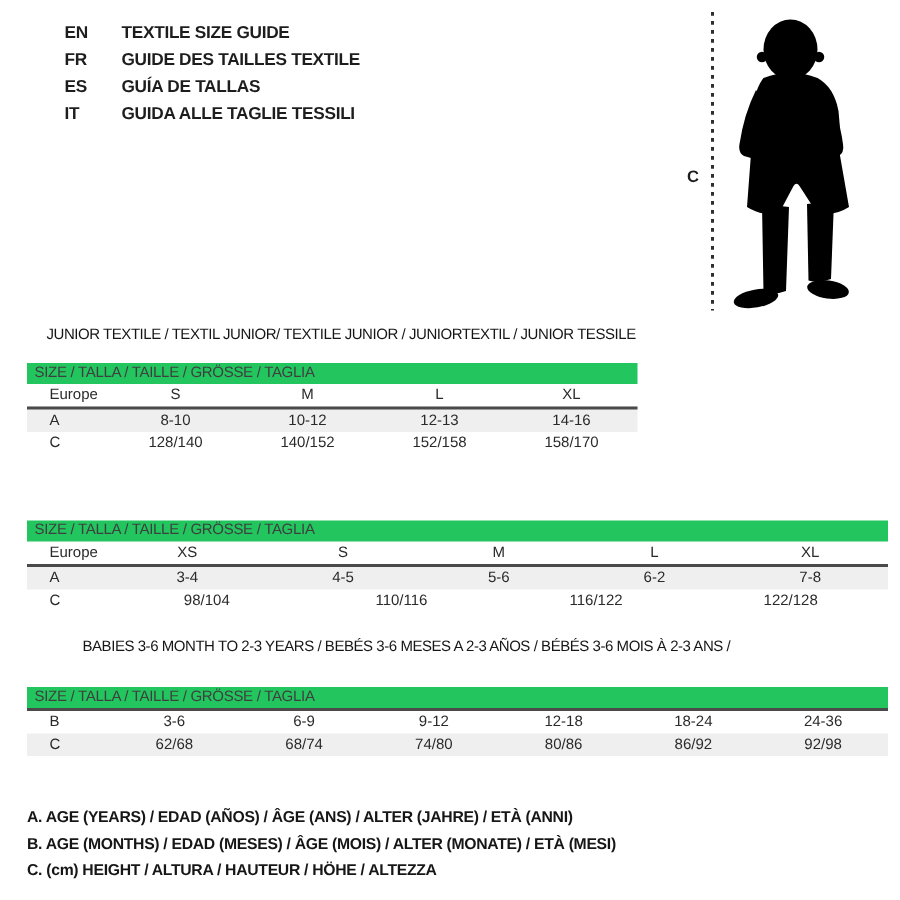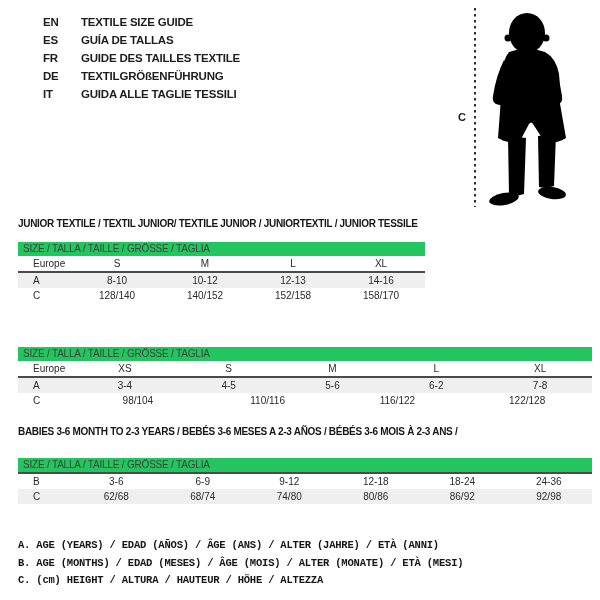--- a/index.html
+++ b/index.html
@@ -9,63 +9,59 @@
   
   .lang-list { position:absolute; left:22px; top:13px; }
   .lang-row { display:flex; font-weight:bold; font-size:11.5px; line-height:18px; letter-spacing:-0.2px; white-space:nowrap;padding-left:21px; }
   .lang-code { width:38px; }
 
   
   .figure { position:absolute; left:452px; top:4px; width:148px; height:208px; }
   .figure svg text { font-family:"Liberation Sans", sans-serif; font-weight:bold; font-size:11px; fill:#1d1d1d; }
 
   
-  .section-title { position:absolute; left:18px; font-weight:bold; font-size:10px; letter-spacing:-0.3px; white-space:nowrap; color:#161616; }
-  .section-title.two-line div { line-height:13px; }
+  .section-title { position:absolute; left:31px; font-weight:normal; font-size:10px; letter-spacing:-0.3px; white-space:nowrap; color:#161616; }
+  .section-title.two-line div { line-height:13px;margin-left:24px; }
   #title-junior   { top:218px; }
   #title-children { top:322px; }
   #title-babies   { top:425px; }
 
   
   .size-table { position:absolute; left:18px; }
   #table-junior   { top:242px; width:407px; }
   #table-children { top:347px; width:574px; }
   #table-babies   { top:458px; width:574px; }
   .size-bar { height:14px; line-height:14px; background:#22c55e; color:#3f3f3f; font-size:10px; padding-left:5px; letter-spacing:-0.2px; }
   .t-row { display:flex; height:15px; line-height:15px; font-size:10px; color:#2a2a2a; }
   .t-row.shaded { background:#efefef; }
   .t-row.ruled  { border-top:2px solid #4a4a4a; }
   .t-label { width:40px; padding-left:3px;margin-left:12px; }
   .t-cell  { flex:1; text-align:center; }
 
   
-  .footnotes { position:absolute; left:18px; top:537px;font-family:Liberation Mono, monospace; }
+  .footnotes { position:absolute; left:18px; top:537px; }
   .footnote { font-weight:bold; font-size:10.5px; line-height:17.5px; letter-spacing:-0.2px; white-space:nowrap; color:#161616; }
 </style>
 </head>
 <body>
 
 <div class="canvas">
 
   <div class="lang-list">
     <div class="lang-row">
       <span class="lang-code">EN</span>
       <span class="lang-label">TEXTILE SIZE GUIDE</span>
     </div>
     <div class="lang-row">
-      <span class="lang-code">ES</span>
-      <span class="lang-label">GUÍA DE TALLAS</span>
-    </div>
-    <div class="lang-row">
       <span class="lang-code">FR</span>
       <span class="lang-label">GUIDE DES TAILLES TEXTILE</span>
     </div>
     <div class="lang-row">
-      <span class="lang-code">DE</span>
-      <span class="lang-label">TEXTILGRÖßENFÜHRUNG</span>
+      <span class="lang-code">ES</span>
+      <span class="lang-label">GUÍA DE TALLAS</span>
     </div>
     <div class="lang-row">
       <span class="lang-code">IT</span>
       <span class="lang-label">GUIDA ALLE TAGLIE TESSILI</span>
     </div>
   </div>
 
   <div class="figure">
     <svg width="148" height="208" viewBox="0 0 148 208">
       <line x1="23" y1="4" x2="23" y2="203" stroke="#2e2e2e" stroke-width="2" stroke-dasharray="2.5 3.5"></line>

